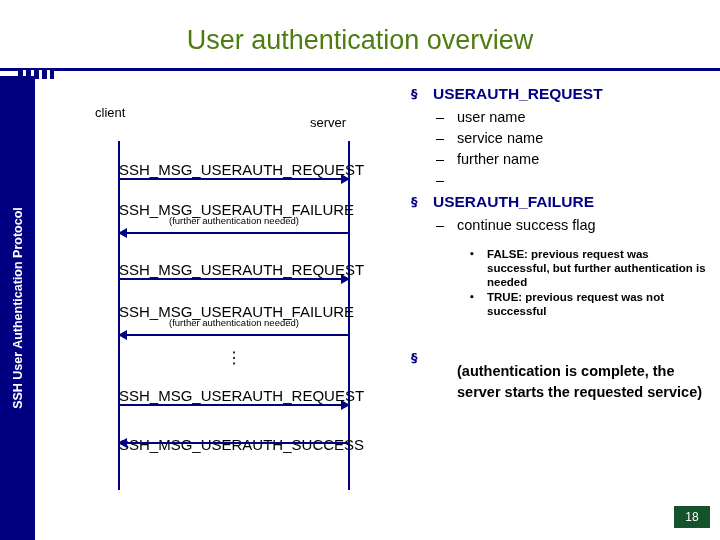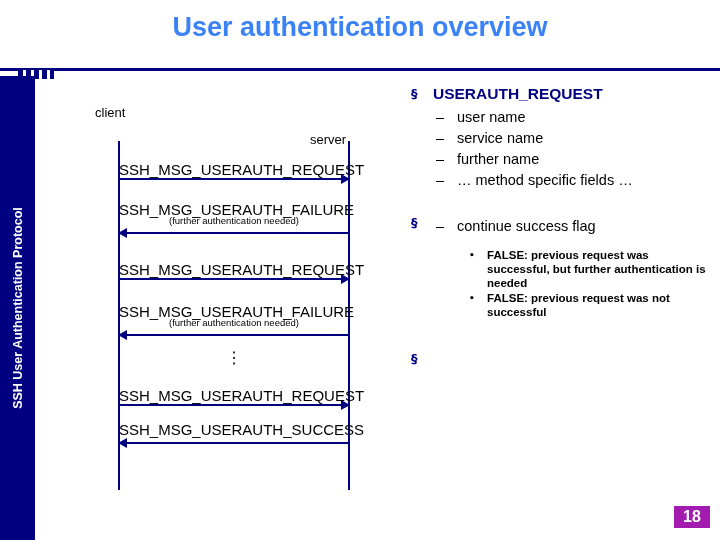--- a/index.html
+++ b/index.html
@@ -12,26 +12,26 @@
     background: #ffffff;
     font-family: "Liberation Sans", sans-serif;
     overflow: hidden;
     position: relative;
   }
 
   
   #slide-title {
     position: absolute;
     left: 0;
-    top: 12px;
+    top: 25px;
     width: 720px;
     text-align: center;
     font-size: 27px;
-    font-weight: bold;
-    color: #3b82f6;
+    font-weight: normal;
+    color: #4d7c0f;
     letter-spacing: 0px;
     white-space: nowrap;
   }
   #title-rule {
     position: absolute;
     left: 0;
     top: 68px;
     width: 720px;
     height: 3px;
     background: #000080;
@@ -83,21 +83,21 @@
     width: 280px;
     height: 400px;
   }
   .lifeline-label {
     position: absolute;
     font-size: 13px;
     color: #000000;
     white-space: nowrap;
   }
   #label-client { left: 0px;   top: 0; }
-  #label-server { left: 215px; top: 10px; margin-top: 17px; }
+  #label-server { left: 215px; top: 10px; }
 
   .lifeline {
     position: absolute;
     width: 2px;
     background: #000080;
   }
   #lifeline-client { left: 23px;  top: 36px; height: 349px; }
   #lifeline-server { left: 253px; top: 36px; height: 349px; }
 
   
@@ -219,24 +219,24 @@
   .gap-md { height: 22px; }
   .gap-lg { height: 30px; }
 
   
   #page-number {
     position: absolute;
     right: 10px;
     bottom: 12px;
     width: 36px;
     height: 22px;
-    background: #a21caf;
+    background: #14532d;
     color: #ffffff;
-    font-size: 16px;
-    font-weight: bold;
+    font-size: 12px;
+    font-weight: normal;
     display: flex;
     align-items: center;
     justify-content: center;
   }
 </style>
 </head>
 <body>
 
 <div id="slide-title">User authentication overview</div>
 <div id="title-rule"></div>
@@ -276,21 +276,21 @@
     <span class="arrow-head left"></span>
   </div>
 
   <div id="vdots" style="top:250px">⋮</div>
 
   <div class="msg-label" style="top:282px">SSH_MSG_USERAUTH_REQUEST</div>
   <div class="arrow-row" style="top:299px">
     <span class="arrow-head right"></span>
   </div>
 
-  <div class="msg-label" style="top:316px">SSH_MSG_USERAUTH_SUCCESS</div>
+  <div class="msg-label" style="top:331px">SSH_MSG_USERAUTH_SUCCESS</div>
   <div class="arrow-row" style="top:337px">
     <span class="arrow-head left"></span>
   </div>
 
 </div>
 
 <div id="bullets">
 
   <div class="b1">
     <span class="bul">§</span>
@@ -304,52 +304,53 @@
   <div class="b2">
     <span class="bul">–</span>
     <span>service name</span>
   </div>
   <div class="b2">
     <span class="bul">–</span>
     <span>further name</span>
   </div>
   <div class="b2">
     <span class="bul">–</span>
-    <span>… method specific fields …</span>
   </div>
 
   <div class="gap-md"></div>
 
   <div class="b1">
     <span class="bul">§</span>
+    <span>USERAUTH_FAILURE</span>
   </div>
 
   <div class="b2">
     <span class="bul">–</span>
   </div>
   <div class="b2">
     <span class="bul">–</span>
     <span>continue success flag</span>
   </div>
 
   <div class="gap-sm"></div>
 
   <div class="b3">
     <span class="bul">•</span>
     <span>FALSE: previous request was successful, but further authentication is needed</span>
   </div>
   <div class="b3">
     <span class="bul">•</span>
-    <span>FALSE: previous request was not successful</span>
+    <span>TRUE: previous request was not successful</span>
   </div>
 
   <div class="gap-lg"></div>
 
   <div class="b1">
     <span class="bul">§</span>
   </div>
 
   <div class="gap-sm"></div>
 
+  <div class="b2-plain">(authentication is complete, the server starts the requested service)</div>
 
 </div>
 
 <div id="page-number">18</div>
 
 </body></html>

